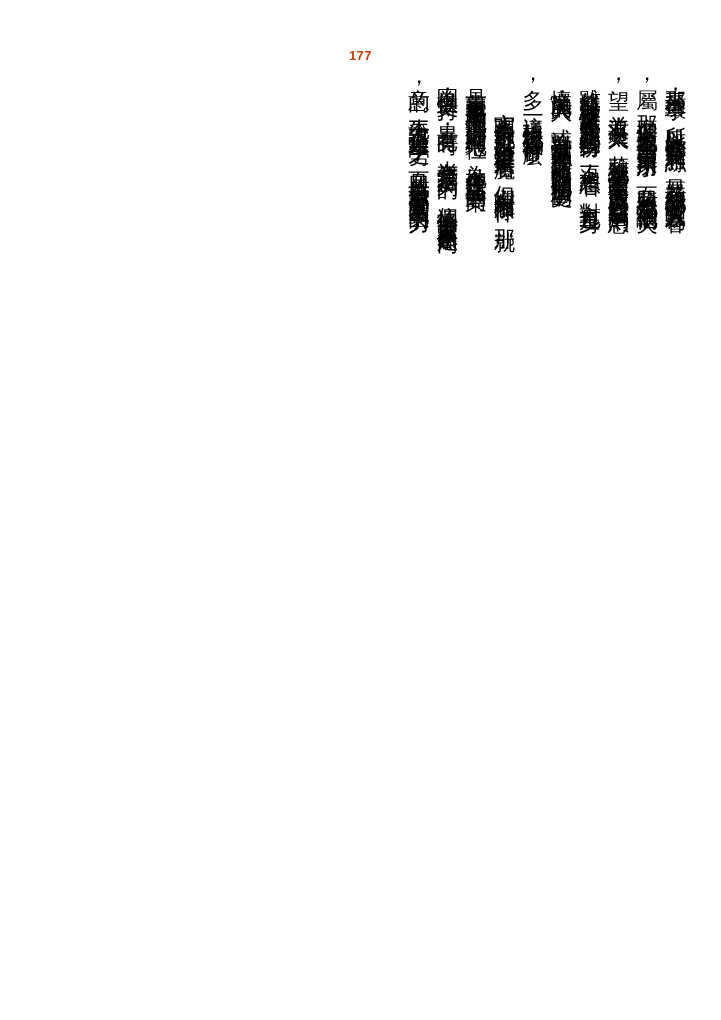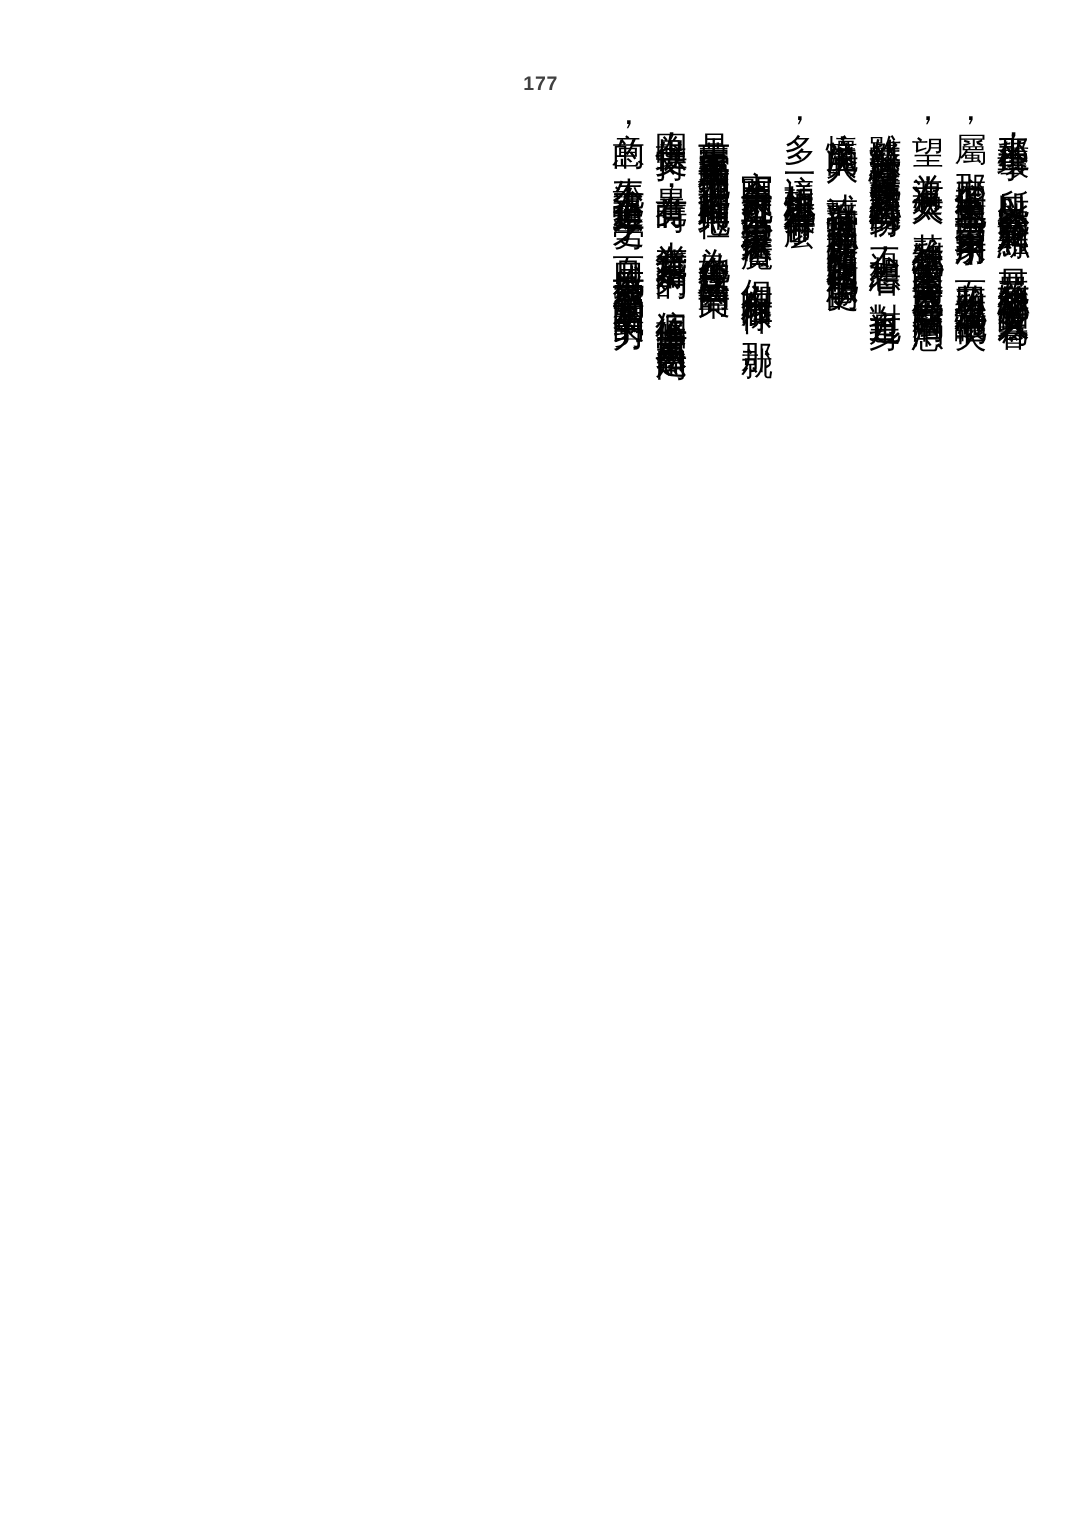--- a/index.html
+++ b/index.html
@@ -22,21 +22,21 @@
   #page-number {
     position: absolute;
     top: 48px;
     left: 0;
     width: 721px;
     text-align: center;
     font-family: "Liberation Sans", "DejaVu Sans", sans-serif;
     font-size: 13px;
     font-weight: bold;
     letter-spacing: 0.5px;
-    color: #404040;
+    color: #c2410c;
   }
   #body-text {
     position: absolute;
     top: 72px;
     right: 36px;
     bottom: 40px;
     left: 120px;
     display: flex;
     flex-direction: row-reverse;
     justify-content: flex-start;

